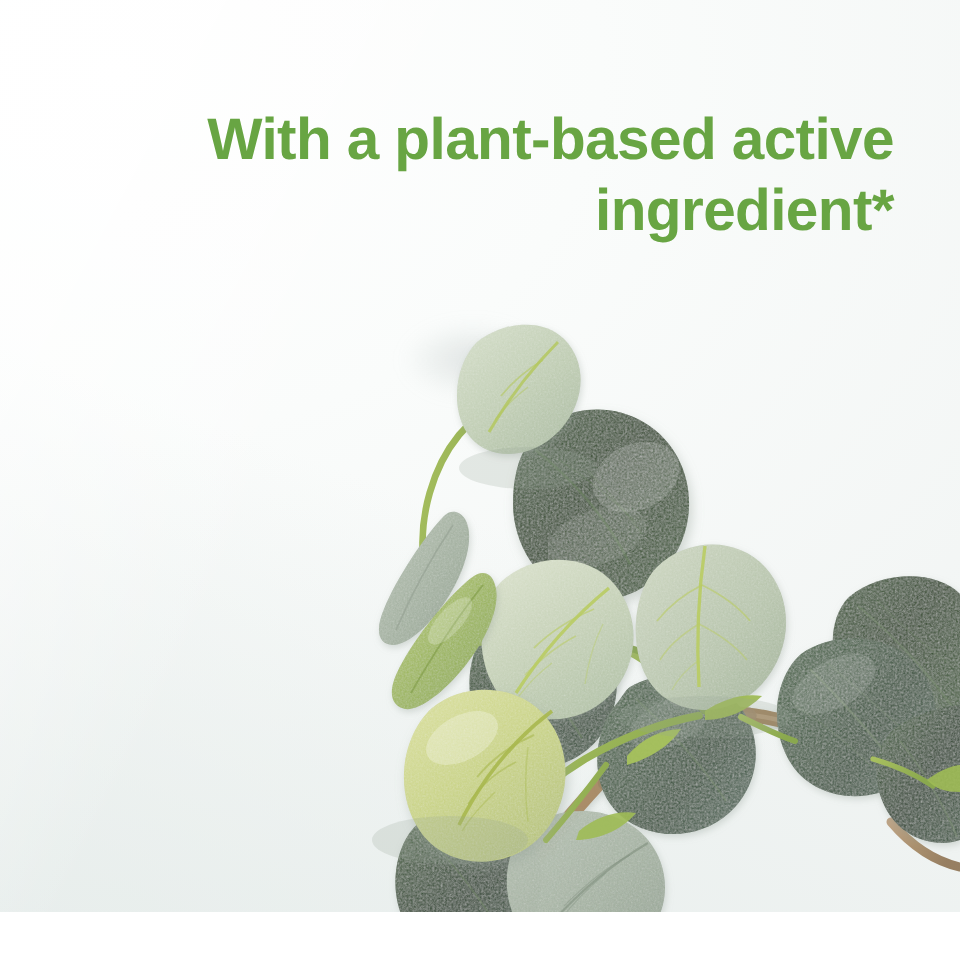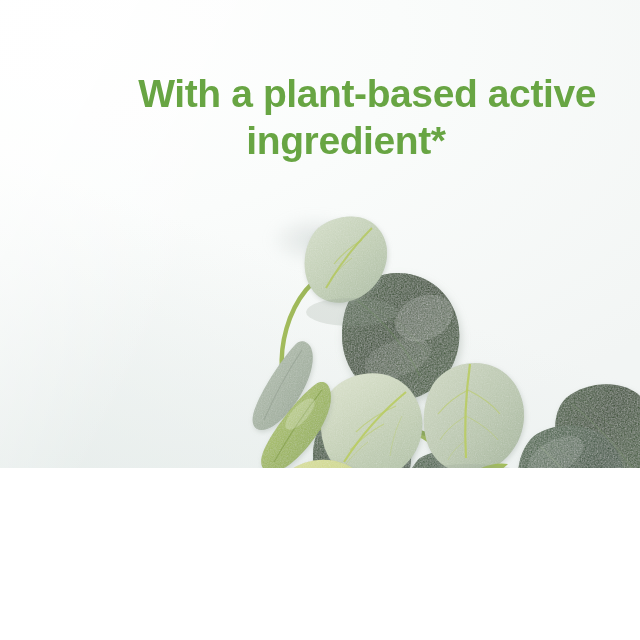--- a/index.html
+++ b/index.html
@@ -4,21 +4,21 @@
 <title>Plant-based active ingredient banner</title>
 <style>
   html, body {
     margin: 0;
     padding: 0;
     background: #ffffff;
   }
   .canvas {
     position: relative;
     width: 640px;
-    height: 468px;
+    height: 608px;
     overflow: hidden;
     background: #000000;
     font-family: "Liberation Sans", sans-serif;
   }
   
   .backdrop {
     position: absolute;
     inset: 0;
     background:
       radial-gradient(120% 95% at 12% 8%, #ffffff 0%, #fafcfb 42%, #f2f5f4 100%);
@@ -45,21 +45,21 @@
     top: 70px;
     width: 500px;
     text-align: right;
     color: #68a543;
     font-size: 39px;
     font-weight: bold;
     line-height: 47px;
     letter-spacing: -0.4px;
   }
   .headline .l1 { display: block; }
-  .headline .l2 { display: block; text-align: center; }
+  .headline .l2 { display: block; }
 
   
   .footnote {
     position: absolute;
     left: 40px;
     top: 562px;
     color: #b9bfbe;
     font-size: 13.5px;
     line-height: 18px;
     letter-spacing: 0.1px;

